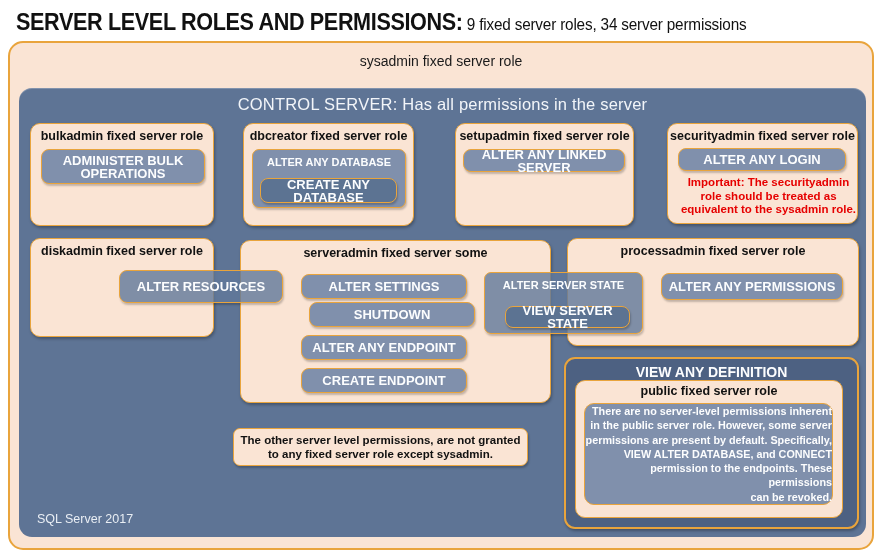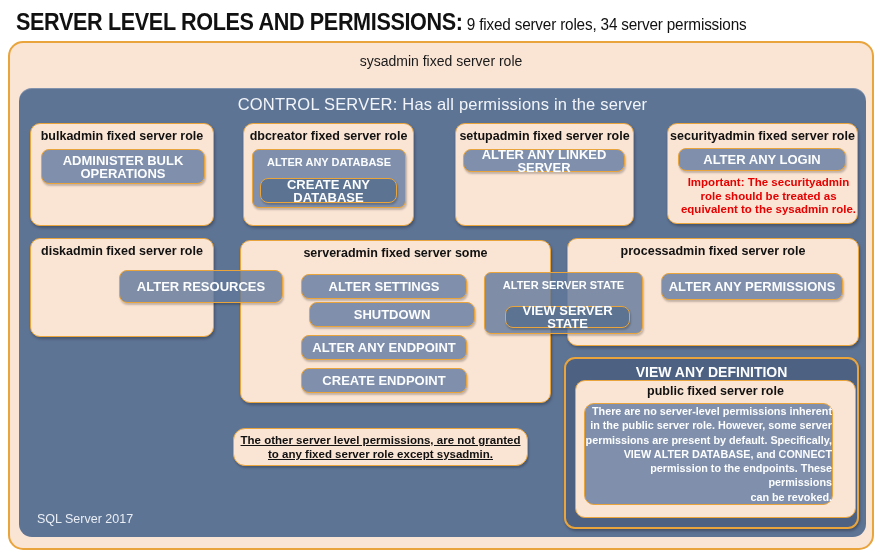--- a/index.html
+++ b/index.html
@@ -61,38 +61,38 @@
     position:absolute;left:0;right:0;top:6px;text-align:center;
     color:#FCFDFE;font-weight:bold;font-size:11px;
   }
   
   .warning-text{
     position:absolute;left:0;right:0;text-align:center;white-space:pre-line;
     color:#E60000;font-weight:bold;font-size:11.5px;line-height:13.5px;
   }
   .note-box{
     position:absolute;left:214px;top:340px;width:293px;height:36px;
-    background:#FAE4D4;border:1.6px solid #E9A43C;border-radius:12px;
+    background:#FAE4D4;border:1.6px solid #E9A43C;border-radius:7px;
     display:flex;align-items:center;justify-content:center;text-align:center;
     white-space:pre-line;font-size:11.5px;font-weight:bold;color:#111;
-    line-height:14px;box-shadow:1px 2px 2px rgba(0,0,0,0.22);text-decoration:underline;
+    line-height:14px;box-shadow:1px 2px 2px rgba(0,0,0,0.22);
   }
   
   .vad-box{
     position:absolute;left:545px;top:269px;width:291px;height:168px;
     background:#4D6182;border:2px solid #E9A43C;border-radius:11px;
     box-shadow:1px 2px 3px rgba(0,0,0,0.3);
   }
   .vad-title{
     position:absolute;left:0;right:0;top:5px;text-align:center;
     color:#FCFDFE;font-weight:bold;font-size:14px;
   }
   .public-box{
     position:absolute;left:9px;top:21px;width:266px;height:136px;
-    background:#FAE4D4;border:1.6px solid #E9A43C;border-radius:10px;padding-left:13px;
+    background:#FAE4D4;border:1.6px solid #E9A43C;border-radius:10px;
   }
   .public-title{
     position:absolute;left:0;right:0;top:3px;text-align:center;
     font-size:12.5px;font-weight:bold;color:#111;
   }
   .public-desc{
     position:absolute;left:8px;top:22px;width:247px;height:100px;
     background:#8090AC;border:1.6px solid #E9A43C;border-radius:10px;
     display:flex;align-items:center;justify-content:center;text-align:right;
     color:#FCFDFE;font-weight:bold;font-size:10.8px;line-height:14.3px;

